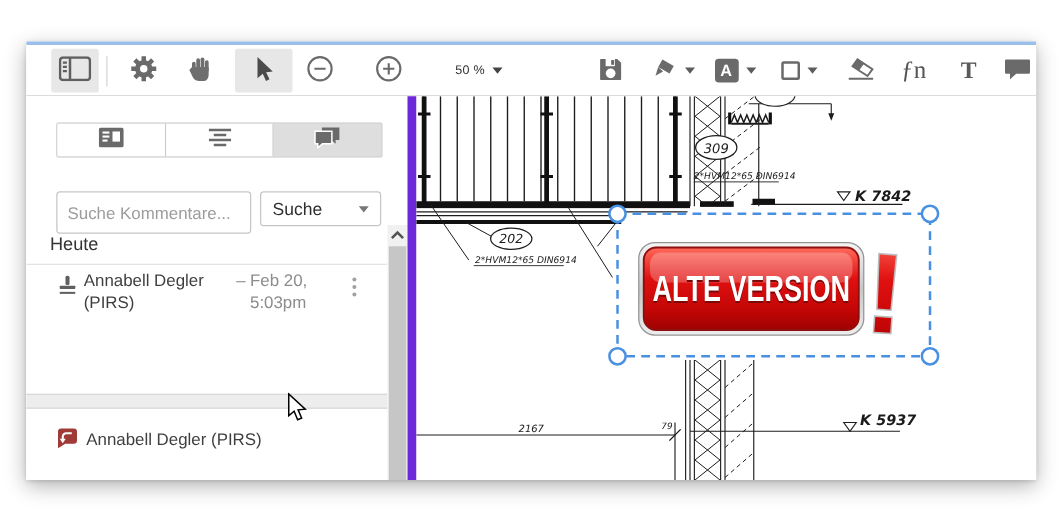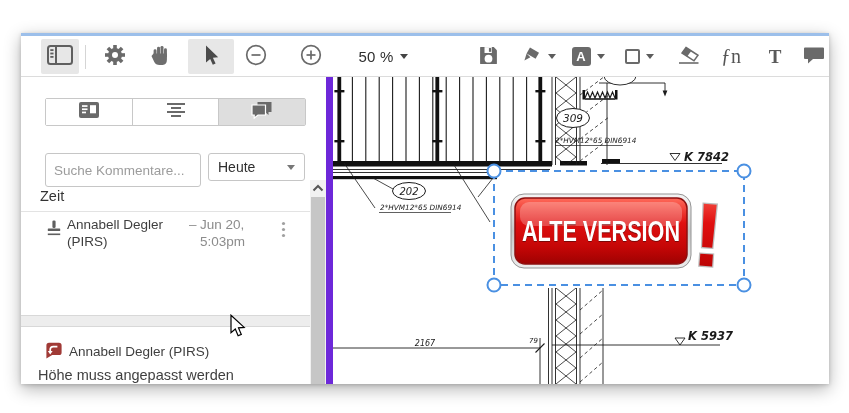--- a/index.html
+++ b/index.html
@@ -11,21 +11,21 @@
   html,body{width:849px;height:413px;background:#fff;overflow:hidden;
     font-family:"Liberation Sans",sans-serif;}
   .window{position:absolute;left:21px;top:33px;width:808px;height:351px;background:#fff;
     box-shadow:0 5px 16px rgba(0,0,0,.30),0 1px 4px rgba(0,0,0,.18);overflow:hidden;}
   .top-strip{position:absolute;left:0;top:0;width:100%;height:3px;background:var(--strip-blue);}
   
   .toolbar{position:absolute;left:0;top:3px;width:100%;height:41px;background:#fff;border-bottom:1px solid #dcdcdc;}
   .tb-item{position:absolute;top:0;height:41px;display:flex;align-items:center;justify-content:center;background:transparent;border:none;cursor:default;}
   .tb-active{background:var(--active-tool-bg);border-radius:2px;height:35px;top:3px;}
   .tb-divider{position:absolute;top:9px;width:1px;height:24px;background:#d5d5d5;}
-  .zoom-text{font-size:15px;color:#2f2f2f;letter-spacing:.2px;}
+  .zoom-text{font-size:10px;color:#2f2f2f;letter-spacing:.2px;}
   .caret{width:0;height:0;border-left:4.5px solid transparent;border-right:4.5px solid transparent;border-top:5.5px solid #5c5c5c;display:inline-block;margin-left:6px;}
   .a-chip{width:19px;height:19px;background:var(--icon-gray);border-radius:3px;color:#fff;font-weight:bold;font-size:13px;display:flex;align-items:center;justify-content:center;}
   .sq-chip{width:15px;height:15px;border:2px solid var(--icon-gray);border-radius:2px;}
   .fn-glyph{font-family:"Liberation Serif",serif;font-size:20px;color:#555;}
   .t-glyph{font-family:"Liberation Serif",serif;font-weight:bold;font-size:19px;color:#5a5a5a;}
   
   .body{position:absolute;left:0;top:44px;width:100%;bottom:0;background:#fff;}
   .sidebar{position:absolute;left:0;top:0;width:305px;height:100%;background:#fff;}
   .tabbar{position:absolute;left:24px;top:21px;width:261px;height:28px;display:flex;border:1px solid #c8c8c8;border-radius:2px;}
   .tab{flex:1;display:flex;align-items:center;justify-content:center;background:#fff;border-right:1px solid #c8c8c8;}
@@ -222,42 +222,42 @@
             <svg width="22" height="18" viewBox="0 0 22 18">
                 <path d="M6.5 1 H20.5 V11 H17.5 V14 L14 11 H6.5 Z" fill="#6a6a6a"></path>
                 <path d="M1 4 H14.5 V14 H7 L3.2 17.2 V14 H1 Z" fill="#6a6a6a" stroke="#fff" stroke-width="1.2"></path>
               </svg>
           </span>
         </div>
       </div>
 
       <input class="search-input" placeholder="Suche Kommentare..." style="">
       <div class="sort-select">
+        <span>Suche</span>
+        <span class="caret" style="border-top-color:#777;"></span>
+      </div>
+
+      <div class="section-head">
         <span>Heute</span>
-        <span class="caret" style="border-top-color:#777;"></span>
-      </div>
-
-      <div class="section-head">
-        <span>Zeit</span>
       </div>
 
       <div class="comment1">
         <span class="c1-icon">
           <svg width="18" height="17" viewBox="0 0 18 17">
               <g fill="#5f5f5f">
                 <rect x="7.4" y="0.5" width="3.2" height="7.5" rx="1.3"></rect>
                 <rect x="2.8" y="8.5" width="12.4" height="2.6" rx="0.5"></rect>
                 <rect x="2.8" y="13.5" width="12.4" height="1.6"></rect>
               </g>
             </svg>
         </span>
         <div class="c1-name">Annabell Degler (PIRS)</div>
         <span class="c1-dash">–</span>
         <div class="c1-date">
-          <span style="display:block">Jun 20,</span>
+          <span style="display:block">Feb 20,</span>
           <span style="display:block">5:03pm</span>
         </div>
         <span class="c1-dots">
           <svg width="5" height="17" viewBox="0 0 5 17">
               <g fill="#a0a0a0">
                 <circle cx="2.5" cy="2.5" r="1.6"></circle>
                 <circle cx="2.5" cy="8.5" r="1.6"></circle>
                 <circle cx="2.5" cy="14.5" r="1.6"></circle>
               </g>
             </svg>
@@ -269,21 +269,20 @@
 
       <div class="comment2">
         <span class="c2-icon">
           <svg width="18" height="17" viewBox="0 0 18 17">
               <path d="M4 0.8 H14 Q16.6 0.8 16.6 3.4 V10.4 Q16.6 13 14 13 H7.2 L1.4 16.6 V3.4 Q1.4 0.8 4 0.8 Z" fill="#a03a36"></path>
               <path d="M5.2 9.8 V7.6 Q5.2 4.6 8.2 4.6 H12.4" stroke="#fff" stroke-width="1.7" fill="none"></path>
               <path d="M2.8 9 H7.6 L5.2 12.6 Z" fill="#fff"></path>
             </svg>
         </span>
         <div class="c2-name">Annabell Degler (PIRS)</div>
-        <div class="c2-text">Höhe muss angepasst werden</div>
       </div>
 
       <div class="sb-track">
         <span class="sb-up">
           <svg width="12" height="8" viewBox="0 0 12 8">
               <polyline points="1.5,6.5 6,2 10.5,6.5" fill="none" stroke="#555" stroke-width="2"></polyline>
             </svg>
         </span>
         <div class="sb-thumb"></div>
       </div>

